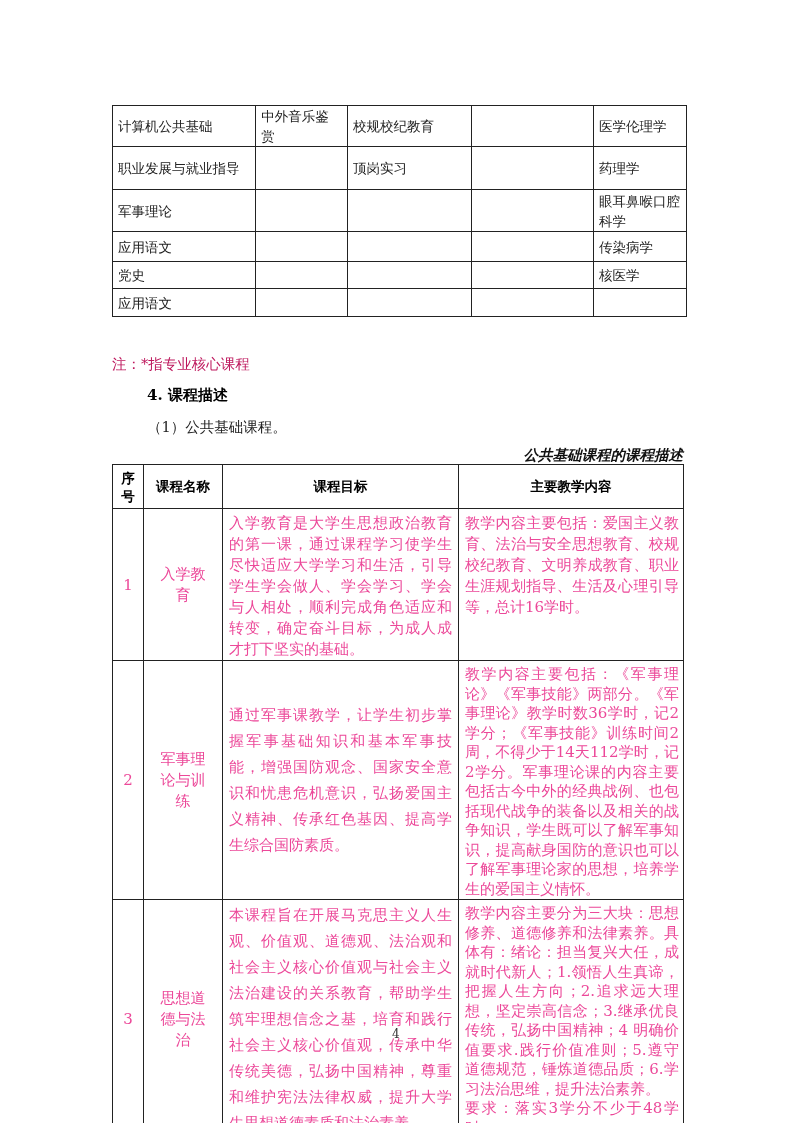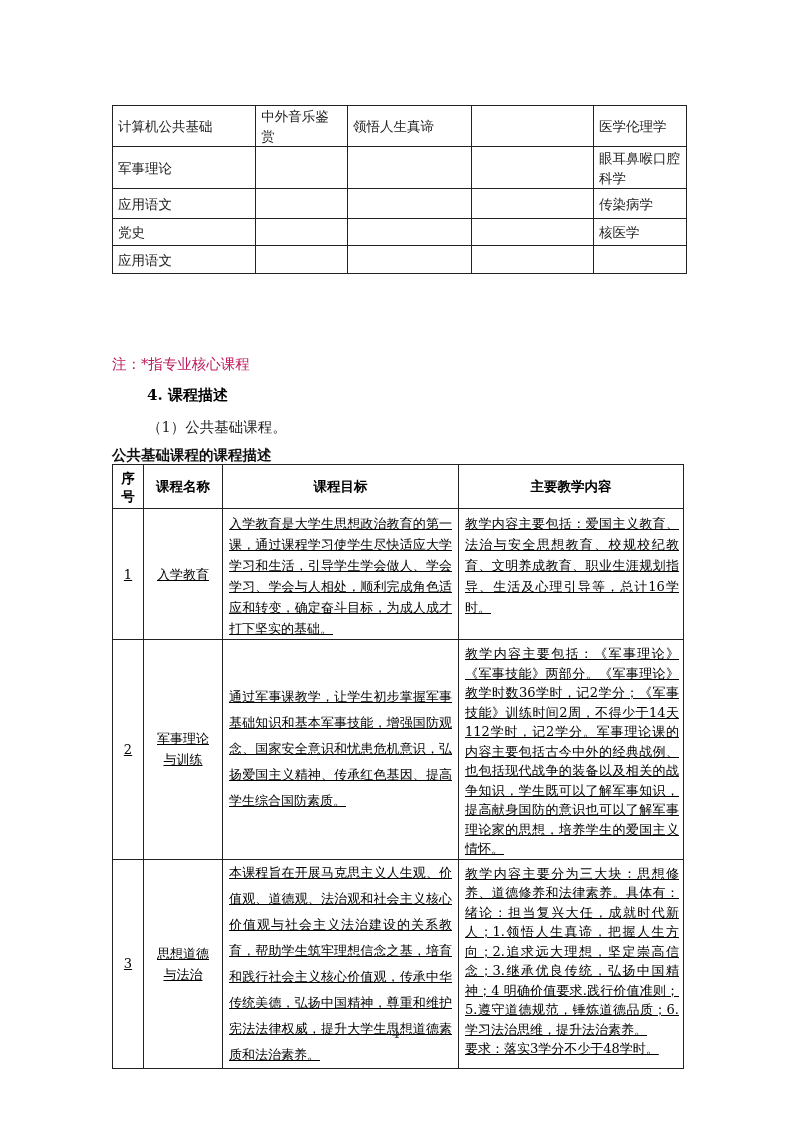--- a/index.html
+++ b/index.html
@@ -15,27 +15,27 @@
   #course-table td { font-size: 13.5px; line-height: 20px; padding: 0 5px; color: #222; }
   #course-table .c0 { width: 131px; }
   #course-table .c1 { width: 84px; }
   #course-table .c2 { width: 113px; }
   #course-table .c3 { width: 112px; }
   #course-table .c4 { width: 85px; }
 
   .note { position: absolute; left: 112px; top: 355px; font-size: 14.5px; color: #be185d; }
   .section-heading { position: absolute; left: 147px; top: 386px; font-size: 15px; font-weight: bold; color: #000000; }
   .sub-heading { position: absolute; left: 147px; top: 418px; font-size: 14.5px; color: #222; }
-  .table-caption { position: absolute; left: 112px; width: 571px; top: 446px; text-align: left;
-                   font-size: 14.5px; font-weight: bold; color: #111; }
+  .table-caption { position: absolute; left: 112px; width: 571px; top: 446px; text-align: right;
+                   font-size: 14.5px; font-weight: bold; color: #111; font-style: italic; }
 
   
   #desc-table { left: 112px; top: 464px; width: 571px; }
   #desc-table th { font-size: 13.5px; font-weight: bold; text-align: center; height: 43px; color: #000000; }
-  #desc-table td { font-size: 13px; color: #000000; text-decoration: underline; }
+  #desc-table td { font-size: 15px; color: #ec4899; }
   #desc-table .d0 { width: 31px; }
   #desc-table .d1 { width: 79px; }
   #desc-table .d2 { width: 236px; }
   #desc-table .d3 { width: 225px; }
   .num-cell { text-align: center; }
   .name-cell { text-align: center; line-height: 21px; }
   .goal-cell { padding: 0 6px; line-height: 22px; text-align: justify; }
   .goal-cell.r1 { line-height: 21px; vertical-align: top; padding-top: 4px; }
   .goal-cell.r3 { line-height: 26px; }
   .content-cell { padding: 0 4px 0 6px; line-height: 19.5px; text-align: justify; vertical-align: top; padding-top: 4px; }
@@ -53,23 +53,30 @@
       <col class="c0">
         <col class="c1">
         <col class="c2">
         <col class="c3">
         <col class="c4">
     </colgroup>
     <tbody>
       <tr style="height:37px">
         <td>计算机公共基础</td>
         <td>中外音乐鉴赏</td>
-        <td>领悟人生真谛</td>
+        <td>校规校纪教育</td>
         <td></td>
         <td>医学伦理学</td>
+      </tr>
+      <tr style="height:43px">
+        <td>职业发展与就业指导</td>
+        <td></td>
+        <td>顶岗实习</td>
+        <td></td>
+        <td>药理学</td>
       </tr>
       <tr style="height:42px">
         <td>军事理论</td>
         <td></td>
         <td></td>
         <td></td>
         <td>眼耳鼻喉口腔科学</td>
       </tr>
       <tr style="height:30px">
         <td>应用语文</td>

